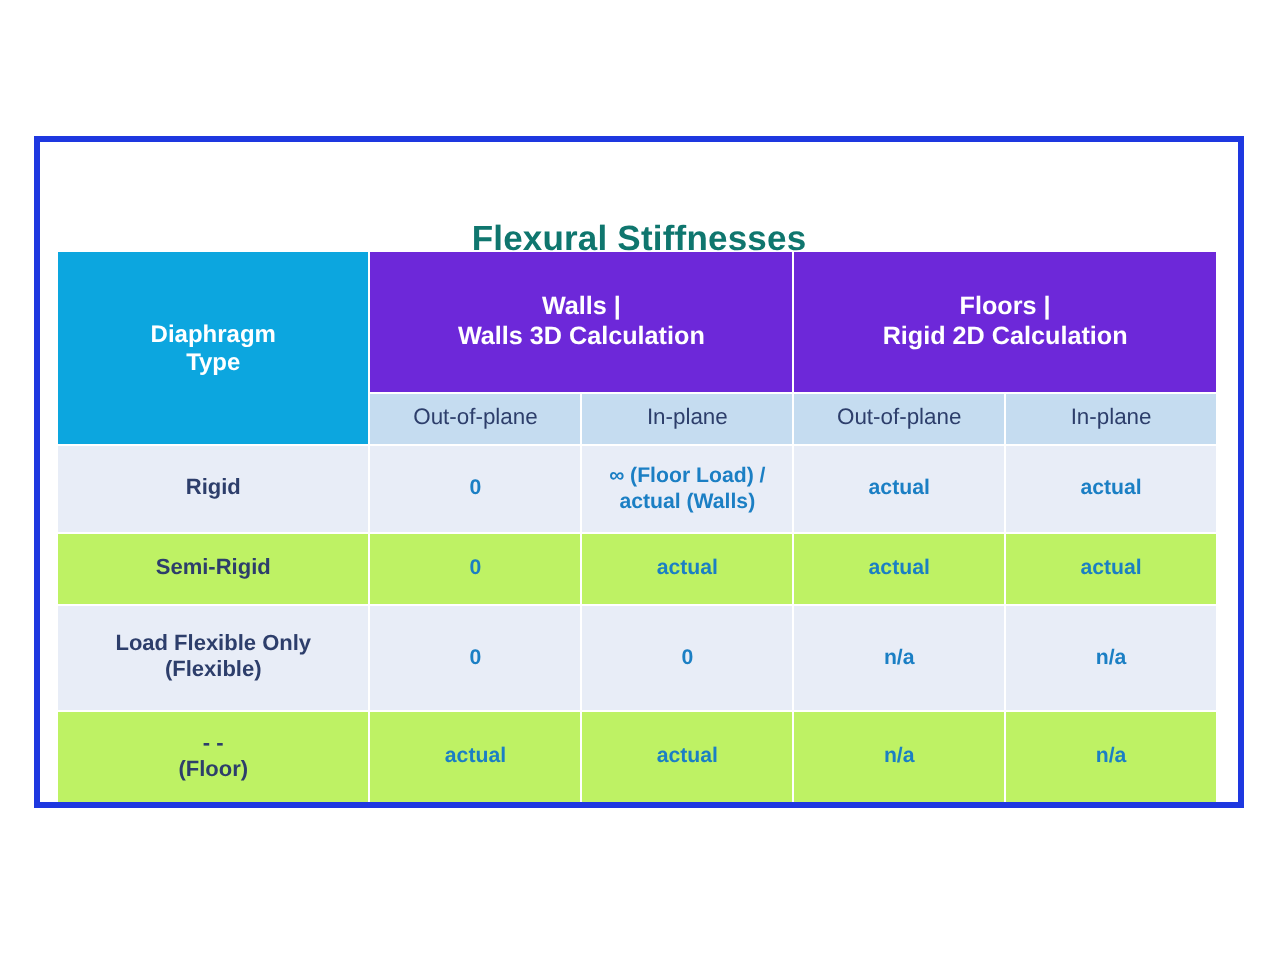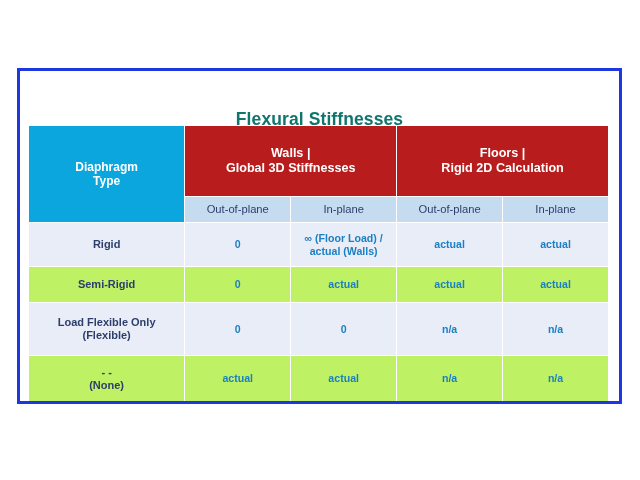--- a/index.html
+++ b/index.html
@@ -52,21 +52,21 @@
     vertical-align: middle;
     text-align: center;
     line-height: 1.18;
   }
 
   .col-first  { width: 27.0%; }
   .col-data   { width: 18.25%; }
 
   
   .h-main {
-    background: #b91c1c;
+    background: #6d28d9;
     color: #ffffff;
     font-size: 12.6px;
     font-weight: bold;
     height: 66px;
   }
   .h-first {
     background: #0CA6DF;
     color: #ffffff;
     font-size: 12px;
     font-weight: bold;
@@ -118,21 +118,21 @@
     </colgroup>
     <tbody>
 
       <tr>
         <td class="h-first" rowspan="2">
           <span class="two-line">Diaphragm</span>
           <span class="two-line">Type</span>
         </td>
         <td class="h-main" colspan="2">
           <span class="two-line">Walls  |</span>
-          <span class="two-line">Global 3D Stiffnesses</span>
+          <span class="two-line">Walls 3D Calculation</span>
         </td>
         <td class="h-main" colspan="2">
           <span class="two-line">Floors  |</span>
           <span class="two-line">Rigid 2D Calculation</span>
         </td>
       </tr>
 
       <tr>
         <td class="h-sub">Out-of-plane</td>
         <td class="h-sub">In-plane</td>
@@ -166,21 +166,21 @@
         </td>
         <td class="band-light r-val">0</td>
         <td class="band-light r-val">0</td>
         <td class="band-light r-val">n/a</td>
         <td class="band-light r-val">n/a</td>
       </tr>
 
       <tr class="row-4">
         <td class="band-dark r-label">
           <span class="two-line">- -</span>
-          <span class="two-line">(None)</span>
+          <span class="two-line">(Floor)</span>
         </td>
         <td class="band-dark r-val">actual</td>
         <td class="band-dark r-val">actual</td>
         <td class="band-dark r-val">n/a</td>
         <td class="band-dark r-val">n/a</td>
       </tr>
 
     </tbody>
   </table>
 </div>

